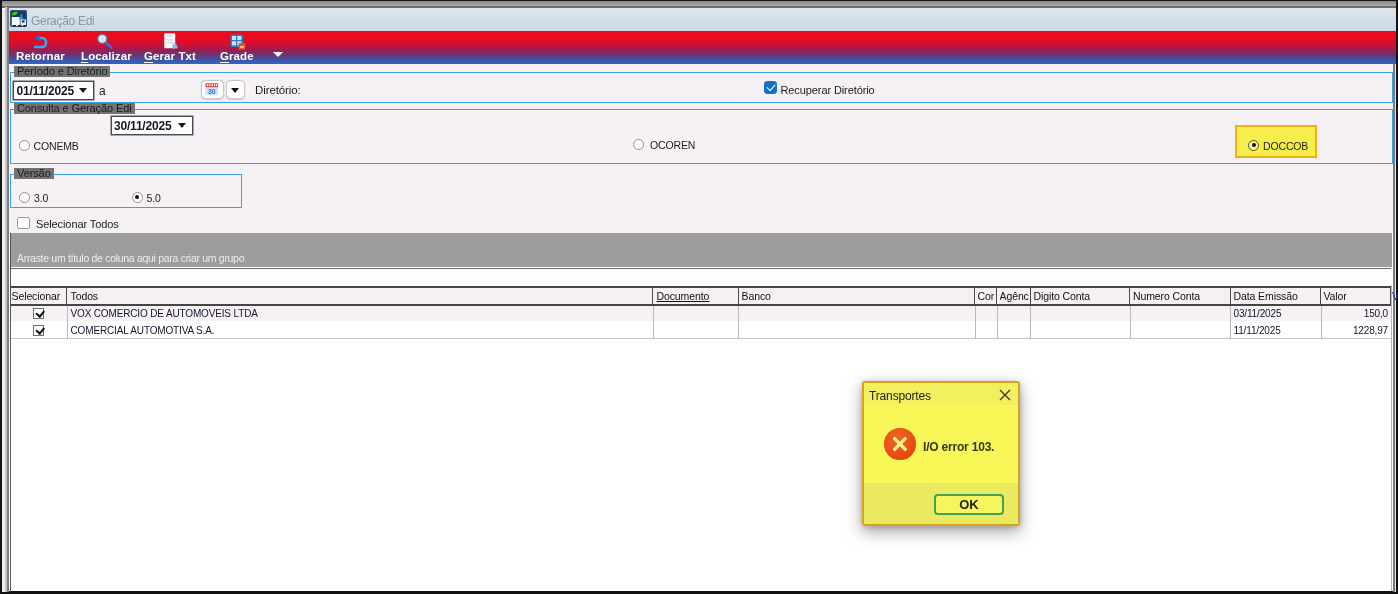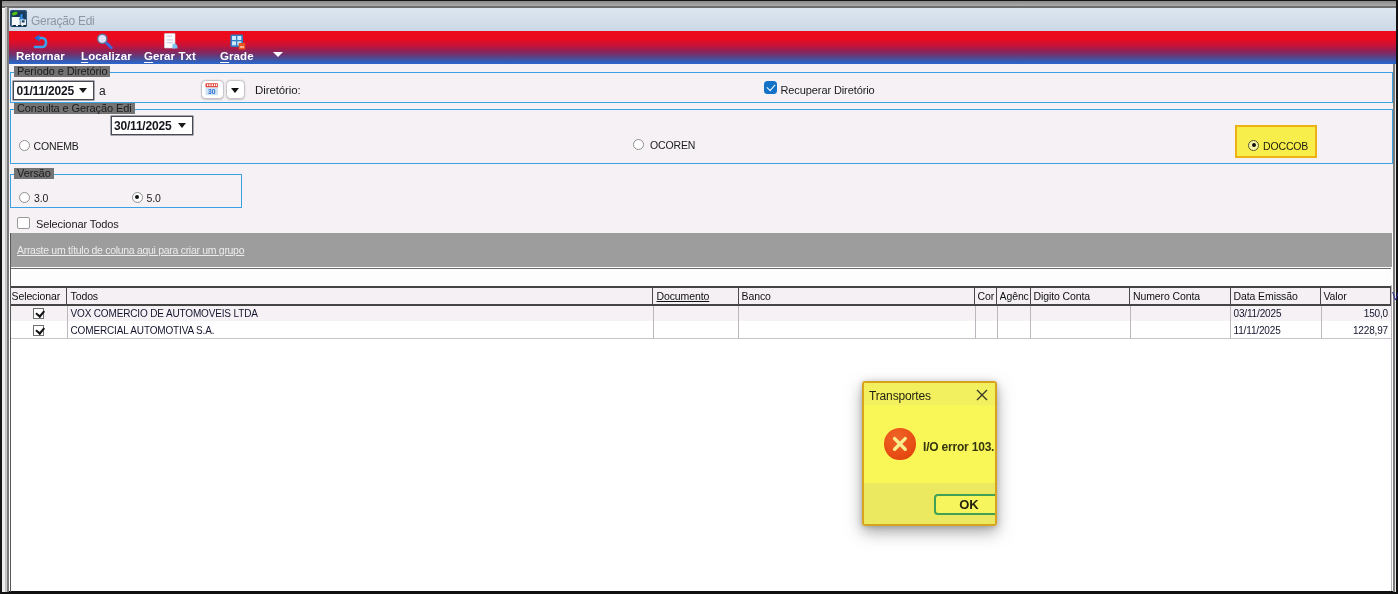--- a/index.html
+++ b/index.html
@@ -37,21 +37,21 @@
   .combo{position:absolute;background:#fff;border:1px solid #474a52;box-shadow:0 0 0 0.5px #5a5d65;}
   .combo .txt{position:absolute;left:2.5px;top:2.5px;font-size:12px;font-weight:700;letter-spacing:-0.2px;color:#15151d;}
   .darr{position:absolute;width:0;height:0;border-left:4.5px solid transparent;border-right:4.5px solid transparent;border-top:5px solid #1a1a1a;}
   .btn{position:absolute;background:#fff;border:1px solid #c6c6ca;border-radius:4.5px;box-shadow:0 0.5px 1.5px rgba(120,120,130,0.35);}
   .radio{position:absolute;width:11px;height:11px;border-radius:50%;background:#fff;border:1px solid #8f8f8f;box-sizing:border-box;}
   .radio.sel::after{content:"";position:absolute;left:2.5px;top:2.5px;width:4px;height:4px;border-radius:50%;background:#111;}
   .rlabel{position:absolute;font-size:10.5px;letter-spacing:-0.15px;color:#1b1b1b;}
   .cbox{position:absolute;width:12.5px;height:12.5px;background:#fff;border:1px solid #9a9a9a;border-radius:2px;box-sizing:border-box;}
   
   #grayband{left:10px;top:232.5px;width:1382px;height:34.5px;background:#9d9d9d;}
-  #graytext{left:17px;top:244px;font-size:10.5px;letter-spacing:-0.3px;color:#ececec;text-decoration:underline;}
+  #graytext{left:17px;top:252px;font-size:10.5px;letter-spacing:-0.3px;color:#ececec;}
   #whitestrip{left:10px;top:267.5px;width:1381px;height:17px;background:#fdfdfd;border-top:1px solid #6a6a6a;}
   #gridleft{left:9.5px;top:232.5px;width:1px;height:359px;background:#555;}
   #gridright{left:1390.5px;top:285px;width:1px;height:306px;background:#b9b3bb;}
   .hdrline{position:absolute;background:#4a4a4a;}
   .htext{position:absolute;top:289.5px;font-size:10.5px;letter-spacing:-0.1px;color:#101010;white-space:nowrap;}
   .rtext{position:absolute;font-size:10px;letter-spacing:-0.15px;color:#14142e;white-space:nowrap;}
   #hdr{left:10px;top:285.5px;width:1381px;height:20px;background:#f4f0f4;border-top:2px solid #454545;border-bottom:2px solid #454545;box-sizing:border-box;}
   #row1{left:10px;top:305.5px;width:1381px;height:15.5px;background:#f6f1f5;border-bottom:1px solid #c9c2ca;box-sizing:content-box;}
   #row2{left:10px;top:321px;width:1381px;height:16.5px;background:#ffffff;border-bottom:1px solid #c9c2ca;}
   .vlight{position:absolute;width:1px;background:#bdb6be;}
@@ -217,21 +217,21 @@
 
   <div class="rowcheck" style="left:33px;top:308px;"></div>
   <div class="rtext" style="left:70.5px;top:307.5px;">VOX COMERCIO DE AUTOMOVEIS LTDA</div>
   <div class="rtext" style="left:1233.5px;top:307.5px;">03/11/2025</div>
   <div class="rtext" style="left:1388px;top:307.5px;transform:translateX(-100%);">150,0</div>
   <div class="rowcheck" style="left:33px;top:325px;"></div>
   <div class="rtext" style="left:70.5px;top:325px;">COMERCIAL AUTOMOTIVA S.A.</div>
   <div class="rtext" style="left:1233.5px;top:325px;">11/11/2025</div>
   <div class="rtext" style="left:1388px;top:325px;transform:translateX(-100%);">1228,97</div>
 
-  <div class="abs" style="left:862px;top:381px;width:135px;height:145px;border:2px solid #d7a21e;border-radius:3px;box-sizing:border-box;box-shadow:0 6px 16px rgba(95,95,95,0.55), 0 1px 5px rgba(120,120,120,0.4);overflow:hidden;padding-left:28px;">
+  <div class="abs" style="left:862px;top:381px;width:158px;height:145px;border:2px solid #d7a21e;border-radius:3px;box-sizing:border-box;box-shadow:0 6px 16px rgba(95,95,95,0.55), 0 1px 5px rgba(120,120,120,0.4);overflow:hidden;padding-left:28px;">
     <div style="position:absolute;left:0;top:0;width:100%;height:21.5px;background:#f2f05e;"></div>
     <div style="position:absolute;left:0;top:21.5px;width:100%;height:78.5px;background:#f9f758;"></div>
     <div style="position:absolute;left:0;top:100px;width:100%;height:41px;background:#ebe960;"></div>
     <div style="position:absolute;left:5px;top:5.5px;font-size:12px;letter-spacing:-0.15px;color:#1e1e10;">Transportes</div>
     <svg style="position:absolute;right:7px;top:6px;" width="12" height="12" viewBox="0 0 12 12">
         <path d="M1 1 L11 11 M11 1 L1 11" stroke="#3a3a28" stroke-width="1.4"></path>
       </svg>
     <div style="position:absolute;left:20px;top:45px;width:31.5px;height:31.5px;border-radius:50%;background:radial-gradient(circle at 40% 30%,#ef6426 0%,#e84f15 55%,#dc3c0c 100%);"></div>
     <svg style="position:absolute;left:20px;top:45px;" width="32" height="32" viewBox="0 0 32 32">
         <path d="M10.6 10.6 L21.2 21.2 M21.2 10.6 L10.6 21.2" stroke="#f8ee8e" stroke-width="3.4" stroke-linecap="round"></path>

